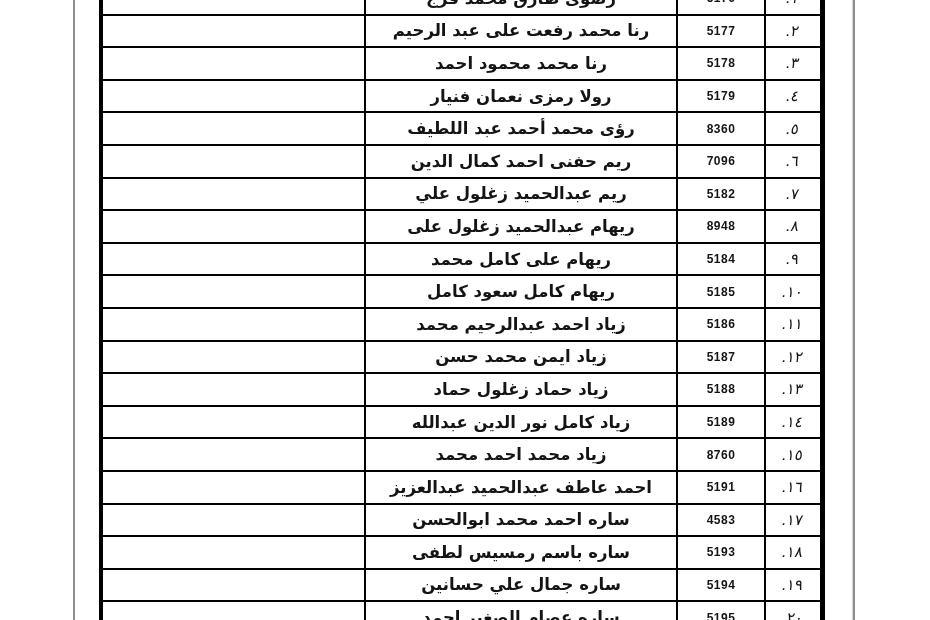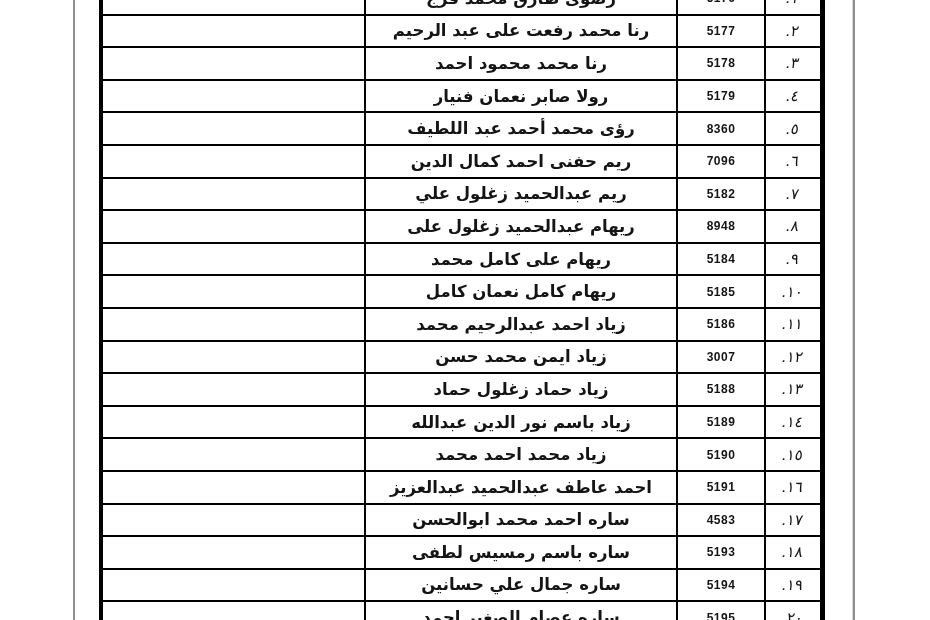--- a/index.html
+++ b/index.html
@@ -120,21 +120,21 @@
       </td>
       <td class="id">5178</td>
       <td class="name">رنا محمد محمود احمد</td>
       <td class="notes"></td>
     </tr>
         <tr>
       <td class="serial">
         <span class="skew">٤.</span>
       </td>
       <td class="id">5179</td>
-      <td class="name">رولا صابر نعمان فنيار</td>
+      <td class="name">رولا رمزى نعمان فنيار</td>
       <td class="notes"></td>
     </tr>
         <tr>
       <td class="serial">
         <span class="skew">٥.</span>
       </td>
       <td class="id">8360</td>
       <td class="name">رؤى محمد أحمد عبد اللطيف</td>
       <td class="notes"></td>
     </tr>
@@ -168,60 +168,60 @@
       </td>
       <td class="id">5184</td>
       <td class="name">ريهام على كامل محمد</td>
       <td class="notes"></td>
     </tr>
         <tr>
       <td class="serial">
         <span class="skew">١٠.</span>
       </td>
       <td class="id">5185</td>
-      <td class="name">ريهام كامل نعمان كامل</td>
+      <td class="name">ريهام كامل سعود كامل</td>
       <td class="notes"></td>
     </tr>
         <tr>
       <td class="serial">
         <span class="skew">١١.</span>
       </td>
       <td class="id">5186</td>
       <td class="name">زياد احمد عبدالرحيم محمد</td>
       <td class="notes"></td>
     </tr>
         <tr>
       <td class="serial">
         <span class="skew">١٢.</span>
       </td>
-      <td class="id">3007</td>
+      <td class="id">5187</td>
       <td class="name">زياد ايمن محمد حسن</td>
       <td class="notes"></td>
     </tr>
         <tr>
       <td class="serial">
         <span class="skew">١٣.</span>
       </td>
       <td class="id">5188</td>
       <td class="name">زياد حماد زغلول حماد</td>
       <td class="notes"></td>
     </tr>
         <tr>
       <td class="serial">
         <span class="skew">١٤.</span>
       </td>
       <td class="id">5189</td>
-      <td class="name">زياد باسم نور الدين عبدالله</td>
+      <td class="name">زياد كامل نور الدين عبدالله</td>
       <td class="notes"></td>
     </tr>
         <tr>
       <td class="serial">
         <span class="skew">١٥.</span>
       </td>
-      <td class="id">5190</td>
+      <td class="id">8760</td>
       <td class="name">زياد محمد احمد محمد</td>
       <td class="notes"></td>
     </tr>
         <tr>
       <td class="serial">
         <span class="skew">١٦.</span>
       </td>
       <td class="id">5191</td>
       <td class="name">احمد عاطف عبدالحميد عبدالعزيز</td>
       <td class="notes"></td>

